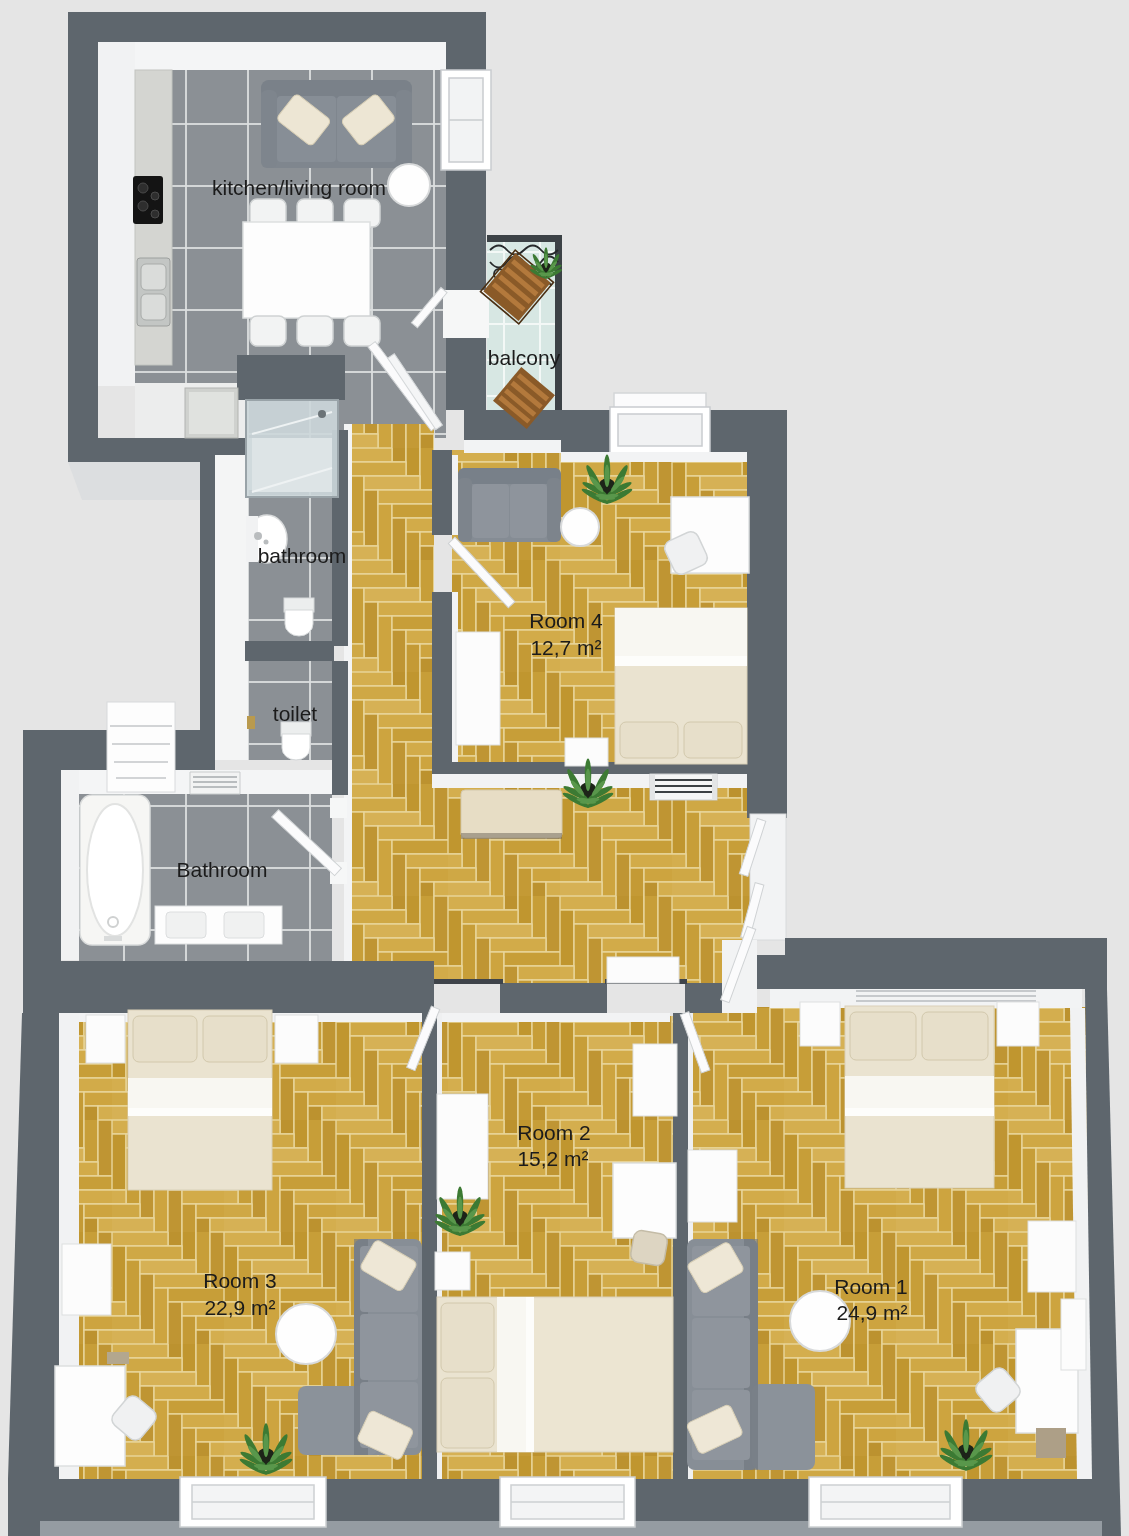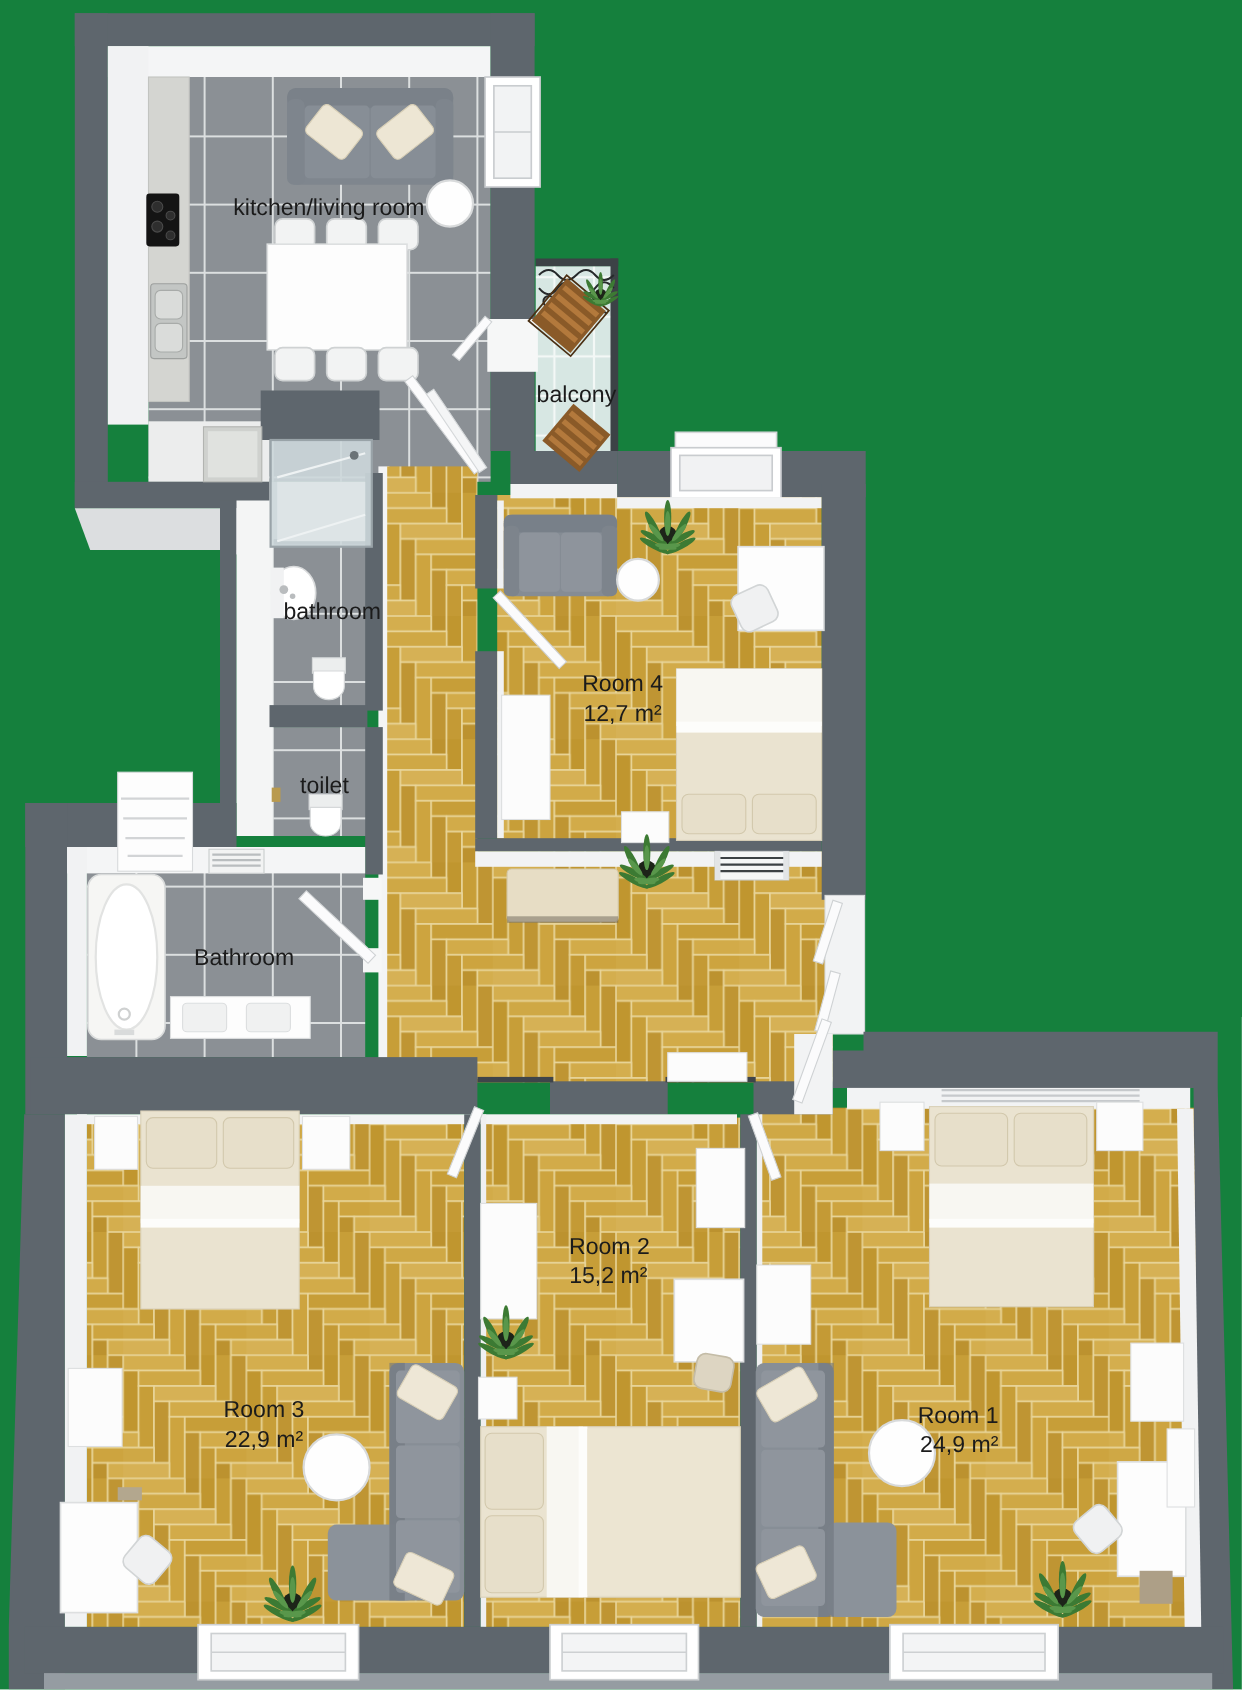--- a/index.html
+++ b/index.html
@@ -1,16 +1,16 @@
 <!DOCTYPE html>
 <html><head>
 <meta charset="utf-8">
 <style>
 html,body{margin:0;padding:0;background:#ffffff;}
-#plan{position:relative;width:1129px;height:1536px;background:#15803d;font-family:"Liberation Sans", sans-serif;}
+#plan{position:relative;width:1129px;height:1536px;background:#e5e5e5;font-family:"Liberation Sans", sans-serif;}
 text{font-family:"Liberation Sans", sans-serif;fill:#1b1b1b;}
 </style>
 </head>
 <body>
 <div id="plan">
 <svg width="1129" height="1536" viewBox="0 0 1129 1536" xmlns="http://www.w3.org/2000/svg">
 <defs>
 <pattern id="wood" width="112" height="112" patternUnits="userSpaceOnUse">
 <rect width="112" height="112" fill="#c9a03b"></rect>
 <g stroke="#e9d69b" stroke-width="1.4">

